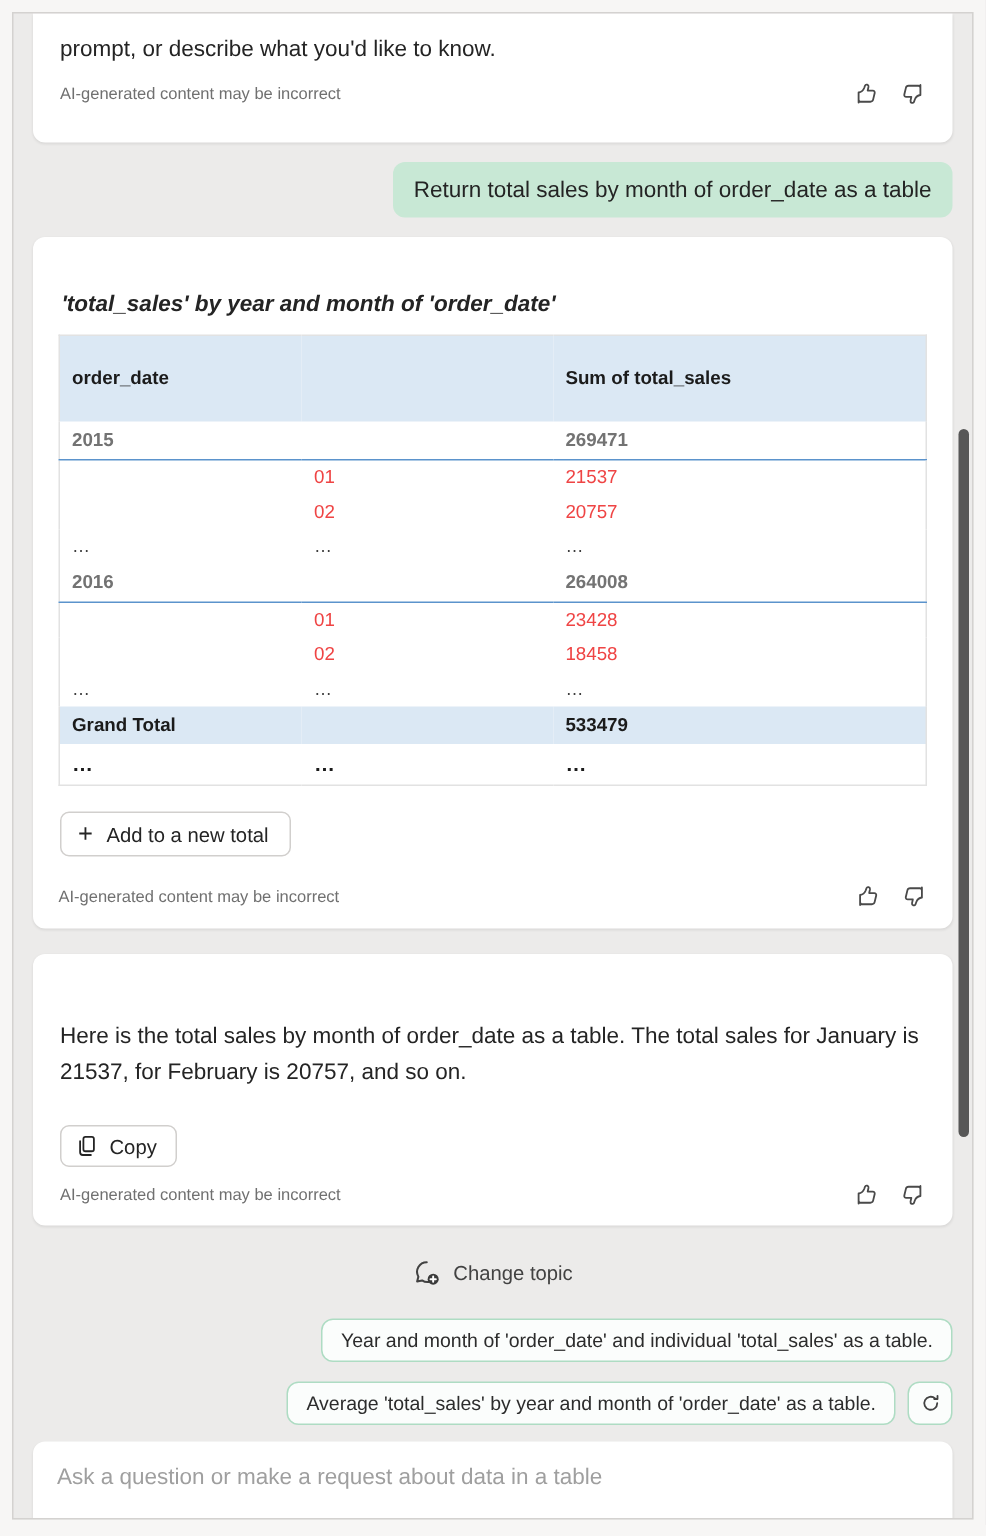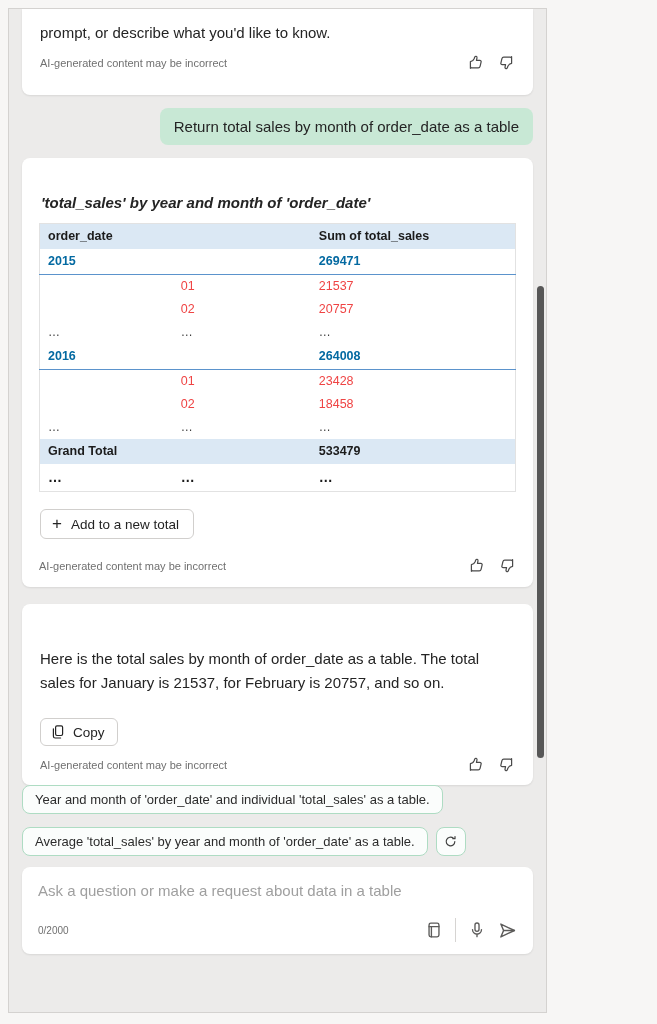--- a/index.html
+++ b/index.html
@@ -6,21 +6,21 @@
   html, body { width: 657px; height: 1024px; }
   body {
     font-family: "Liberation Sans", sans-serif;
     background: #f7f6f5;
     position: relative;
     overflow: hidden;
   }
   .panel {
     position: absolute;
     left: 8px; top: 8px;
-    width: 539px; height: 1005px;
+    width: 641px; height: 1005px;
     background: #ecebea;
     border: 1px solid #d4d2d0;
     overflow: hidden;
   }
   .content { padding: 0 13px; display: flex; flex-direction: column; }
 
   .card {
     background: #ffffff;
     border-radius: 8px;
     box-shadow: 0 1px 2px rgba(0,0,0,0.09);
@@ -57,22 +57,22 @@
     width: 100%;
     border-collapse: collapse;
     border: 1px solid #e2e2e2;
     font-size: 12.5px;
     color: #3d3d3d;
   }
   table.pivot th, table.pivot td { text-align: left; padding: 3px 8px; line-height: 17px; }
   table.pivot col.c1 { width: 28%; }
   table.pivot col.c2 { width: 29%; }
   table.pivot col.c3 { width: 43%; }
-  tr.hdr th { background: #dbe8f4; font-weight: bold; color: #1b1b1b; padding: 4px 8px; margin-top: 41px; }
-  tr.year td { font-weight: bold; color: #0369a1; border-bottom: 1px solid #5b93cc; padding: 4px 8px; }
+  tr.hdr th { background: #dbe8f4; font-weight: bold; color: #1b1b1b; padding: 20px 8px; margin-top: 41px; }
+  tr.year td { font-weight: bold; color: #737373; border-bottom: 1px solid #5b93cc; padding: 4px 8px; }
   tr.detail td { color: #ef4444; }
   tr.dots td { color: #3d3d3d; font-size: 12px; }
   tr.grand td { background: #dbe8f4; font-weight: bold; color: #1b1b1b; padding: 4px 8px; }
   tr.bolddots td { font-weight: bold; font-size: 14px; color: #1b1b1b; padding: 5px 8px; }
 
   .add-sheet-btn {
     margin: 17px 0 2px 1px;
     display: inline-flex; align-items: center; gap: 9px;
     background: #fff;
     border: 1px solid #d1cfcd;
@@ -106,21 +106,21 @@
   
   .change-topic-row { display: flex; justify-content: center; margin-top: 22px; }
   .change-topic-btn {
     display: inline-flex; align-items: center; gap: 8px;
     background: none; border: none; cursor: pointer;
     font-family: "Liberation Sans", sans-serif;
     font-size: 13.5px; color: #424242;
   }
 
   
-  .pills { display: flex; flex-direction: column; gap: 13px; }
+  .pills { display: flex; flex-direction: column; align-items: flex-end; gap: 13px; margin-top: 21px; }
   .pill-row { display: flex; align-items: center; gap: 8px; }
   .pill {
     background: #fbfdfc;
     border: 1px solid #aedcc3;
     border-radius: 8px;
     padding: 6px 12px;
     font-family: "Liberation Sans", sans-serif;
     font-size: 13px; color: #2c2c2c;
     cursor: pointer;
     white-space: nowrap;
@@ -306,20 +306,30 @@
           </button>
           <button class="icon-btn" aria-label="dislike">
             <svg width="17" height="17" viewBox="0 0 16 16" fill="none" stroke="currentColor" stroke-width="1.15" stroke-linejoin="round" stroke-linecap="round">
                 <path transform="rotate(180 8 8)" d="M3.2 13.5V7.2c1.6-.2 2.9-1.3 3.5-2.8l.5-1.4c.2-.6.8-.9 1.4-.7.6.2.9.8.8 1.4l-.5 2.3h3.2c.8 0 1.4.7 1.2 1.5l-1 4.2c-.2.8-.9 1.3-1.7 1.3H4.5c-.7 0-1.3-.6-1.3-1.5z"></path>
               </svg>
           </button>
         </span>
       </div>
     </div>
 
+    <div class="change-topic-row">
+      <button class="change-topic-btn">
+        <svg width="19" height="19" viewBox="0 0 16 16" fill="none" stroke="#424242" stroke-width="1.15" stroke-linejoin="round" stroke-linecap="round">
+            <path d="M8 2.1a5.4 5.4 0 0 0-4.7 8.1l-.7 2.7 2.8-.6a5.4 5.4 0 0 0 3.7.9"></path>
+            <circle cx="11.6" cy="11.6" r="3.1" fill="#3b3b3b" stroke="none"></circle>
+            <path d="M11.6 10.1v3M10.1 11.6h3" stroke="#ffffff" stroke-width="1.1"></path>
+          </svg>
+        <span>Change topic</span>
+      </button>
+    </div>
 
     <div class="pills">
       <div class="pill-row">
         <button class="pill">Year and month of 'order_date' and individual 'total_sales' as a table.</button>
       </div>
       <div class="pill-row">
         <button class="pill">Average 'total_sales' by year and month of 'order_date' as a table.</button>
         <button class="refresh-btn" aria-label="refresh">
           <svg width="15" height="15" viewBox="0 0 16 16" fill="none" stroke="currentColor" stroke-width="1.3" stroke-linecap="round" stroke-linejoin="round">
               <path d="M12.6 8a4.6 4.6 0 1 1-1.5-3.4"></path>

